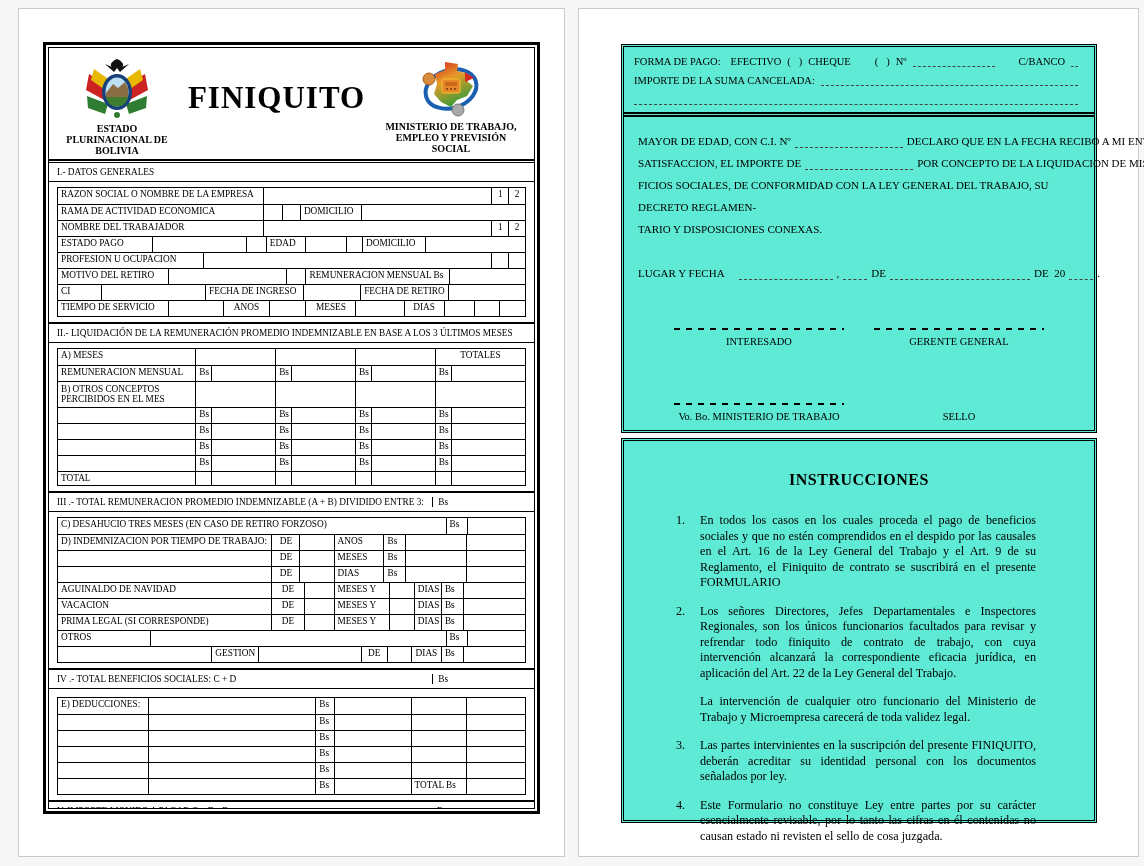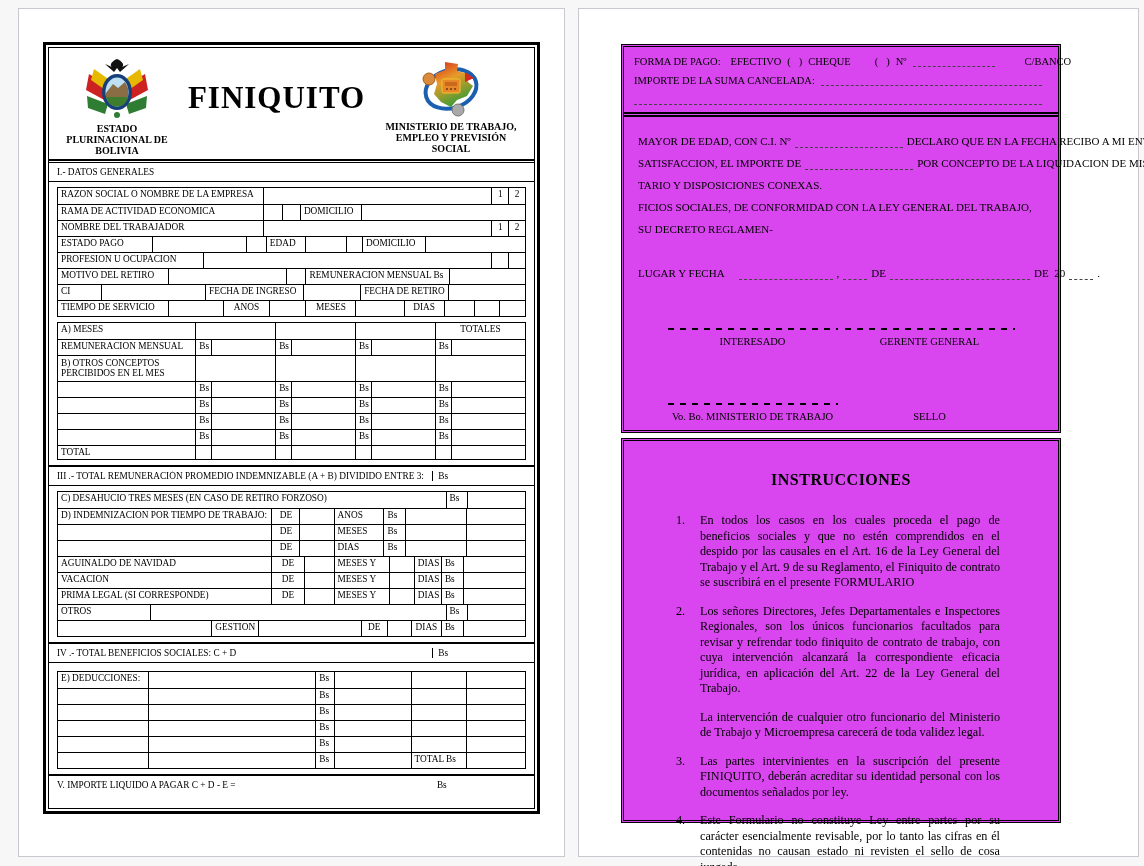--- a/index.html
+++ b/index.html
@@ -29,21 +29,21 @@
 .ct{text-align:center}
 .fill{flex:1 1 auto}
 .h26{height:26px}
 .h14{height:14px}
 .lh9{line-height:10px;white-space:normal;padding-top:2px}
 
 .dash{display:inline-block;height:11px;border-bottom:1px dashed #444;flex:0 0 auto}
 .dflex{flex:1 1 auto;height:11px;border-bottom:1px dashed #444}
 .sdash{height:2px;background:repeating-linear-gradient(90deg,#000 0 6px,transparent 6px 12px);margin:0 auto}
 
-.box{position:absolute;left:42px;width:440px;border:3px double #000;background:#d946ef}
+.box{position:absolute;left:42px;width:476px;border:3px double #000;background:#5eead4}
 #payBox{top:35px;height:389px}
 #insBox{top:429px;height:385px}
 .paySec{border-bottom:5px double #000;padding:9px 10px 5px}
 .payRow{display:flex;align-items:flex-end;font-size:10.5px;margin-bottom:8px}
 .payRow span{margin-right:6px;white-space:pre}
 .decl{padding:13px 14px 0;font-size:11px;line-height:22px}
 .dline{display:flex;align-items:flex-end;white-space:pre}
 .dline .dash{margin:0 4px 4px}
 .lugar{margin-top:22px}
 .sigRow{display:flex;justify-content:space-between;padding:0 40px}
@@ -178,20 +178,23 @@
       <div class="c" style="flex-basis:7.9%"></div>
       <div class="c ct" style="flex-basis:10.7%">MESES</div>
       <div class="c" style="flex-basis:10.3%"></div>
       <div class="c ct" style="flex-basis:8.6%">DIAS</div>
       <div class="c" style="flex-basis:6.4%"></div>
       <div class="c" style="flex-basis:5.4%"></div>
       <div class="c fill"></div>
     </div>
    </div>
 
+   <div class="srow t2">
+          <span>II.- LIQUIDACIÓN DE LA REMUNERACIÓN PROMEDIO INDEMNIZABLE EN BASE A LOS 3 ÚLTIMOS MESES</span>
+        </div>
 
    <div class="tbl">
     <div class="fr">
       <div class="c" style="flex-basis:29.4%">A) MESES</div>
       <div class="c" style="flex-basis:17.1%"></div>
       <div class="c" style="flex-basis:17.1%"></div>
       <div class="c" style="flex-basis:17.1%"></div>
       <div class="c ct fill">TOTALES</div>
     </div>
     <div class="fr">
@@ -428,21 +431,21 @@
  <div class="box" id="payBox">
   <div class="paySec">
     <div class="payRow">
       <span>FORMA DE PAGO:</span>
       <span style="margin-left:4px">EFECTIVO</span>
       <span class="pre">(   )</span>
       <span>CHEQUE</span>
       <span class="pre" style="margin-left:18px">(   )</span>
       <span>Nº</span>
       <span class="dash" style="width:82px"></span>
-      <span style="margin-left:24px">C/BANCO</span>
+      <span style="margin-left:18px">C/BANCO</span>
       <span class="dflex"></span>
     </div>
     <div class="payRow">
       <span>IMPORTE DE LA SUMA CANCELADA:</span>
       <span class="dflex"></span>
     </div>
     <div class="payRow" style="margin-bottom:2px">
       <span class="dflex"></span>
     </div>
   </div>
@@ -451,22 +454,22 @@
     <div class="dline">
       <span>MAYOR DE EDAD, CON C.I. Nº</span>
       <span class="dash" style="width:108px"></span>
       <span>DECLARO QUE EN LA FECHA RECIBO A MI ENTERA</span>
     </div>
     <div class="dline">
       <span>SATISFACCION, EL IMPORTE DE</span>
       <span class="dash" style="width:108px"></span>
       <span>POR CONCEPTO DE LA LIQUIDACION DE MIS BENE-</span>
     </div>
+    <div>FICIOS SOCIALES, DE CONFORMIDAD CON LA LEY GENERAL DEL TRABAJO, SU DECRETO REGLAMEN-</div>
     <div>TARIO Y DISPOSICIONES CONEXAS.</div>
-    <div>FICIOS SOCIALES, DE CONFORMIDAD CON LA LEY GENERAL DEL TRABAJO, SU DECRETO REGLAMEN-</div>
     <div class="dline lugar">
       <span>LUGAR Y FECHA</span>
       <span class="dash" style="width:94px;margin-left:14px"></span>
       <span>,</span>
       <span class="dash" style="width:24px"></span>
       <span>DE</span>
       <span class="dash" style="width:140px"></span>
       <span class="pre">DE  20</span>
       <span class="dash" style="width:24px"></span>
       <span>.</span>

